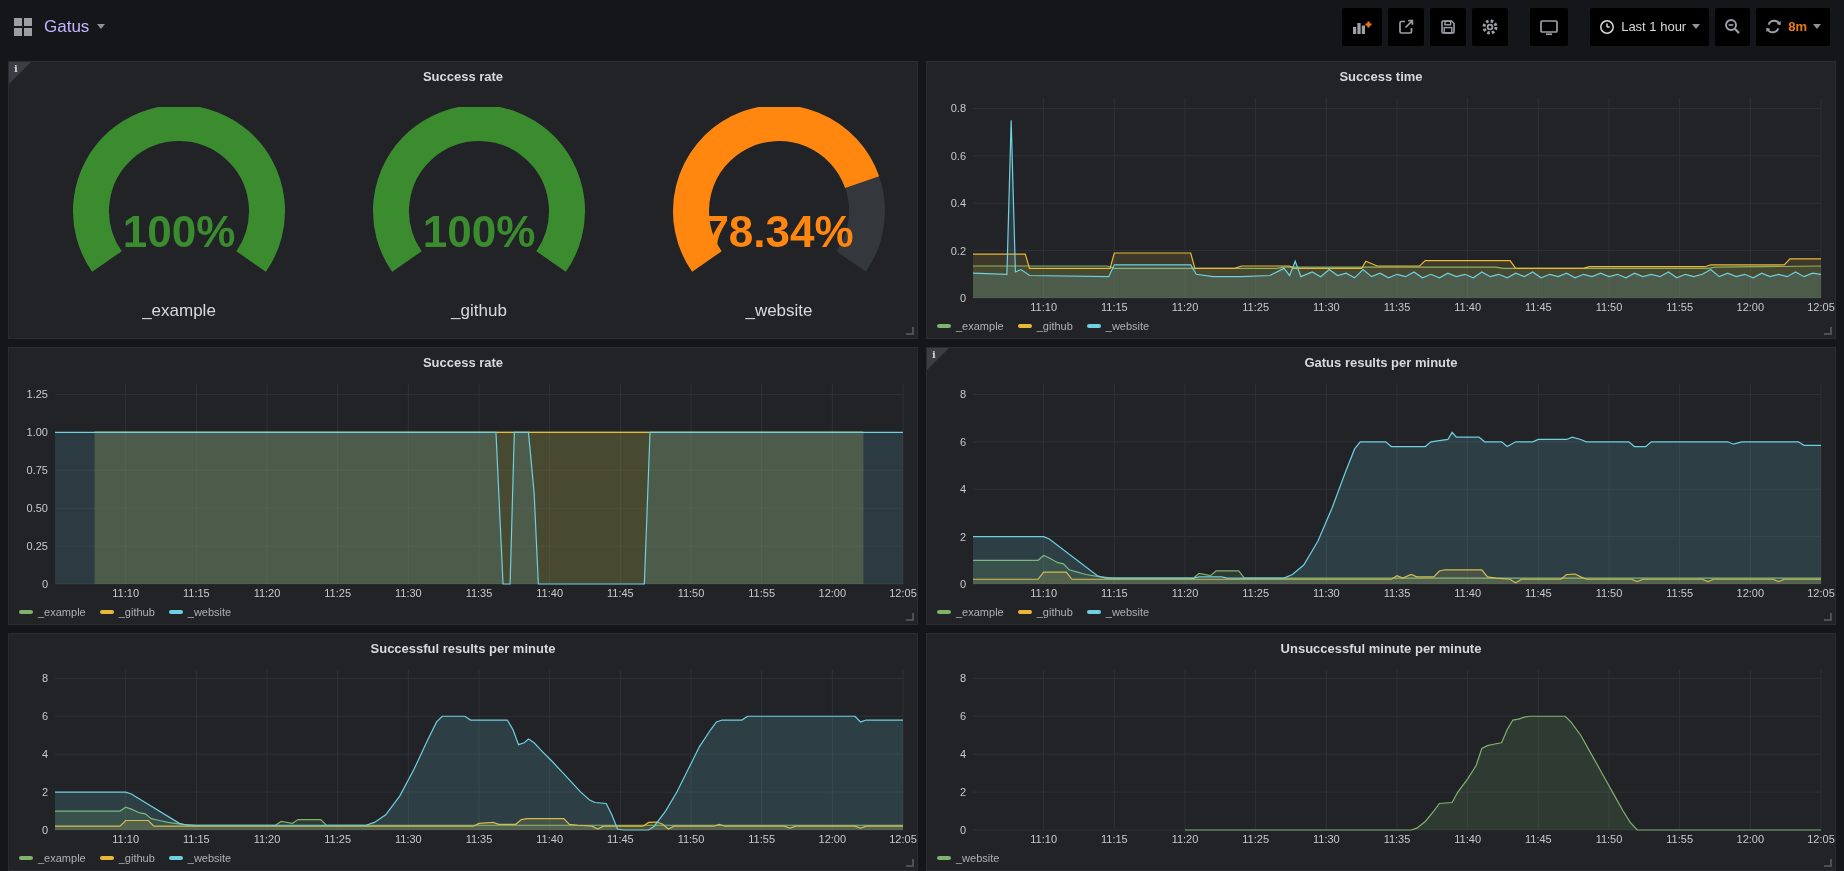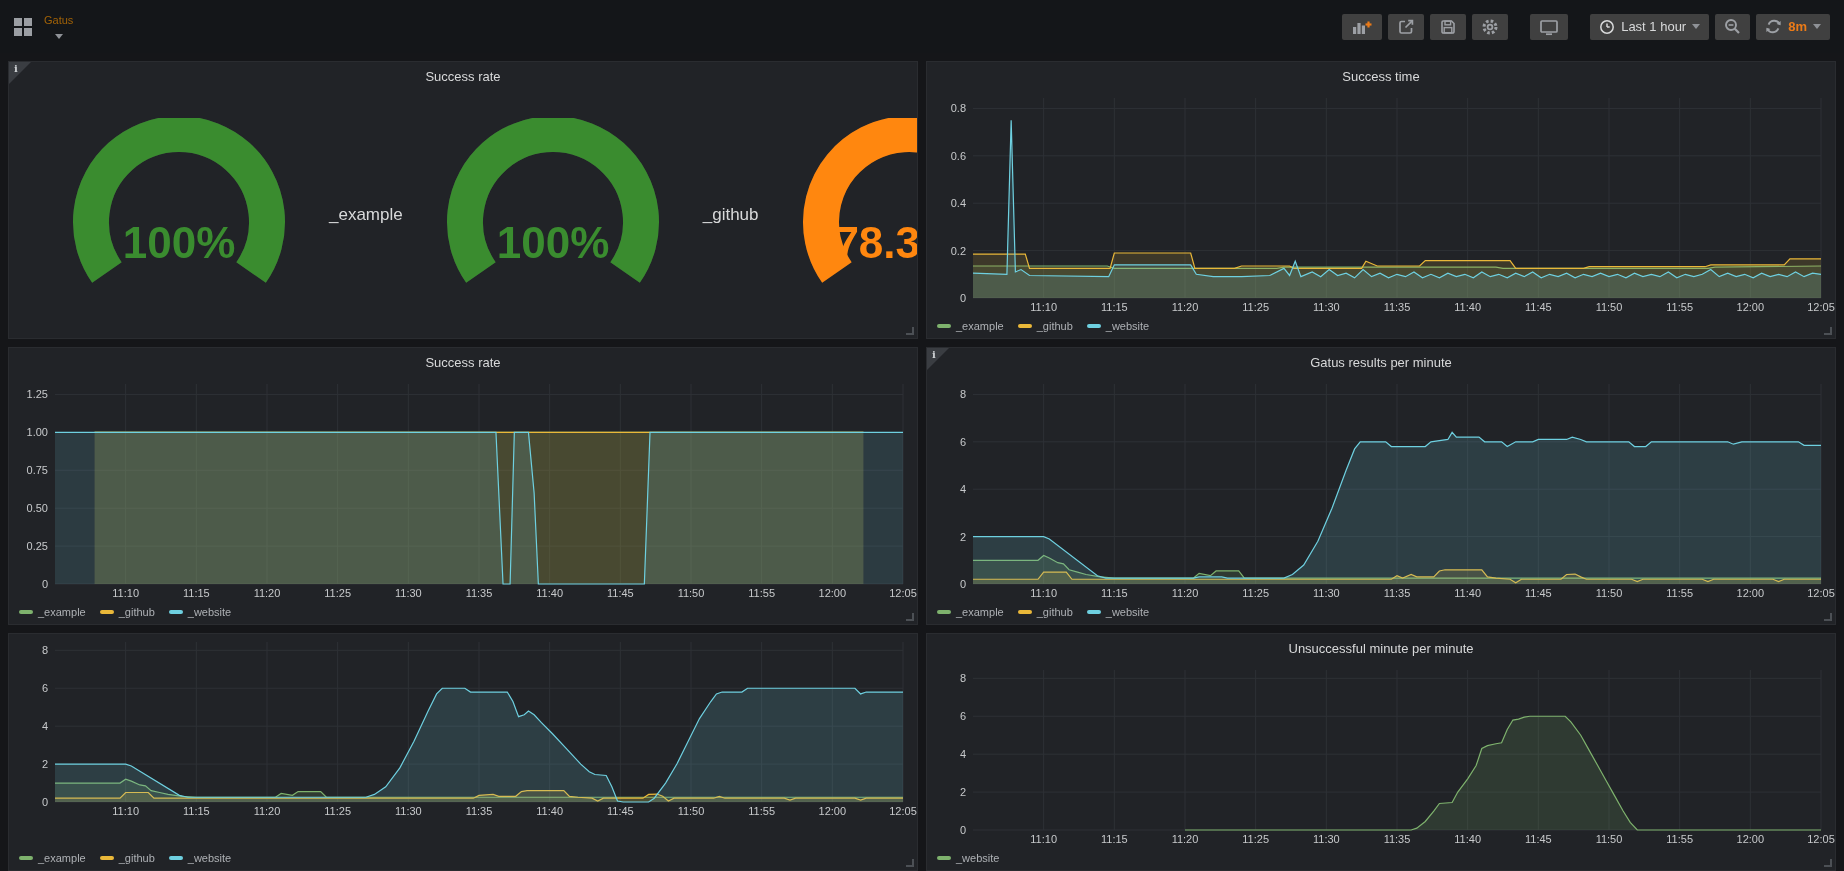--- a/index.html
+++ b/index.html
@@ -4,47 +4,47 @@
 <style>
   * { box-sizing: border-box; margin: 0; padding: 0; }
   html,body { width:1844px; height:871px; overflow:hidden;
     background:#151619; font-family:"Liberation Sans", sans-serif; }
 
   
   .navbar { height:53px; display:flex; align-items:center; padding:0 14px; background:#141619; }
   .nav-left { display:flex; align-items:center; gap:12px; }
   .grid-icon { display:grid; grid-template-columns:8px 8px; grid-template-rows:8px 8px; gap:2px; cursor:pointer; }
   .grid-icon span { background:#9b9ea3; }
-  .dash-title { color:#a16207; font-size:11px; font-weight:400; cursor:pointer; display:flex; align-items:center; gap:8px;flex-direction:column; }
+  .dash-title { color:#c4b5fd; font-size:17px; font-weight:400; cursor:pointer; display:flex; align-items:center; gap:8px; }
   .caret { width:0; height:0; border-left:4px solid transparent; border-right:4px solid transparent; border-top:5px solid #8f9297; display:inline-block; }
   .nav-right { margin-left:auto; display:flex; align-items:center; gap:6px; }
-  .nav-btn { height:26px; min-width:34px; padding:0 9px; background:#404040; border-radius:2px;
+  .nav-btn { height:38px; min-width:34px; padding:0 9px; background:#000000; border-radius:2px;
     display:flex; align-items:center; justify-content:center; gap:6px; cursor:pointer; border:none; }
   .nav-btn svg { display:block; }
   .nav-btn .btn-label { color:#d8d9da; font-size:13px; }
   .nav-btn .btn-label.accent { color:#eb7b18; font-weight:bold; }
   .sp { width:10px; }
 
   
   .dash { padding:8px; display:grid; grid-template-columns:910px 910px; grid-template-rows:278px 278px 238px; gap:8px; }
   .panel { position:relative; background:#212327; border:1px solid #2a2c30; display:flex; flex-direction:column; }
   .panel-title { height:28px; display:flex; align-items:center; justify-content:center;
-    color:#d8d9da; font-size:13px; font-weight:400; cursor:pointer; flex:0 0 auto; }
+    color:#d8d9da; font-size:13px; font-weight:700; cursor:pointer; flex:0 0 auto; }
   .panel-body { flex:1 1 auto; position:relative; overflow:hidden; }
 
   .corner { position:absolute; top:0; left:0; width:0; height:0;
     border-top:22px solid #3a3d42; border-right:22px solid transparent; z-index:3; cursor:pointer; }
   .corner span { position:absolute; top:-21px; left:5px; font-size:10px; font-weight:bold;
     color:#cfd2d5; font-family:"DejaVu Serif", serif; }
   .resize-handle { position:absolute; right:3px; bottom:3px; width:8px; height:8px;
     border-right:2px solid #4c5055; border-bottom:2px solid #4c5055; cursor:nwse-resize; z-index:3; }
 
   
   .gauge-row { display:flex; justify-content:space-around; align-items:center; height:100%; padding:0 20px; }
-  .gauge { display:flex; flex-direction:row; align-items:center; }
+  .gauge { display:flex; flex-direction:column; align-items:center; }
   .gauge-label { color:#d8d9da; font-size:17px; margin-top:2px; }
 
   
   .legend { position:absolute; left:10px; bottom:2px; display:flex; gap:14px; align-items:center; height:20px; }
   .legend-item { display:flex; align-items:center; gap:5px; cursor:pointer; }
   .legend-swatch { width:14px; height:4px; border-radius:2px; }
   .legend-label { font-size:11px; color:#aeb1b5; }
 </style>
 </head>
 <body>
@@ -361,20 +361,21 @@
           </span>
           <span class="legend-item">
             <span class="legend-swatch" style="background: rgb(110, 208, 224);"></span>
             <span class="legend-label">_website</span>
           </span>
         </div></div>
     <div class="resize-handle"></div>
   </section>
 
   <section class="panel">
+    <h2 class="panel-title">Successful results per minute</h2>
     <div class="panel-body"><svg width="908" height="186">
           <line x1="116.66666666666666" y1="8" x2="116.66666666666666" y2="168" stroke="#2e3136" stroke-width="1"></line>
           <text x="116.66666666666666" y="181" text-anchor="middle" fill="#c7c9cb" font-size="11">11:10</text>
           <line x1="187.33333333333331" y1="8" x2="187.33333333333331" y2="168" stroke="#2e3136" stroke-width="1"></line>
           <text x="187.33333333333331" y="181" text-anchor="middle" fill="#c7c9cb" font-size="11">11:15</text>
           <line x1="258" y1="8" x2="258" y2="168" stroke="#2e3136" stroke-width="1"></line>
           <text x="258" y="181" text-anchor="middle" fill="#c7c9cb" font-size="11">11:20</text>
           <line x1="328.66666666666663" y1="8" x2="328.66666666666663" y2="168" stroke="#2e3136" stroke-width="1"></line>
           <text x="328.66666666666663" y="181" text-anchor="middle" fill="#c7c9cb" font-size="11">11:25</text>
           <line x1="399.33333333333337" y1="8" x2="399.33333333333337" y2="168" stroke="#2e3136" stroke-width="1"></line>

